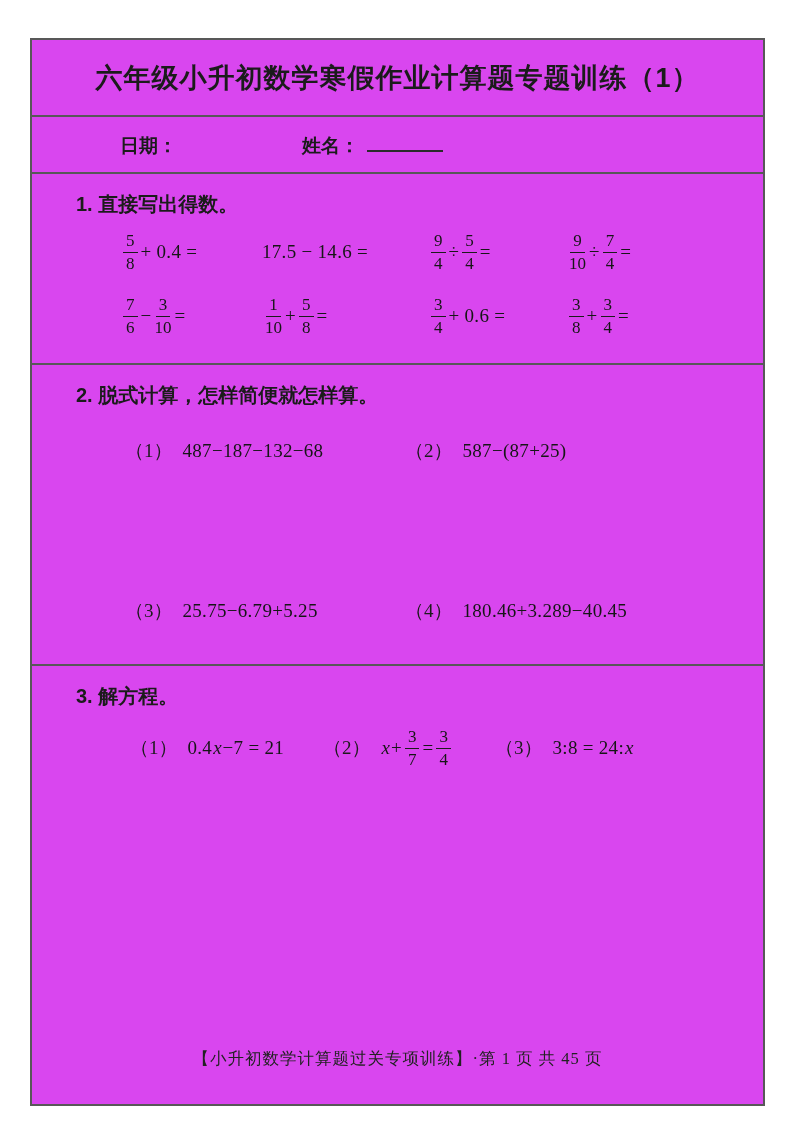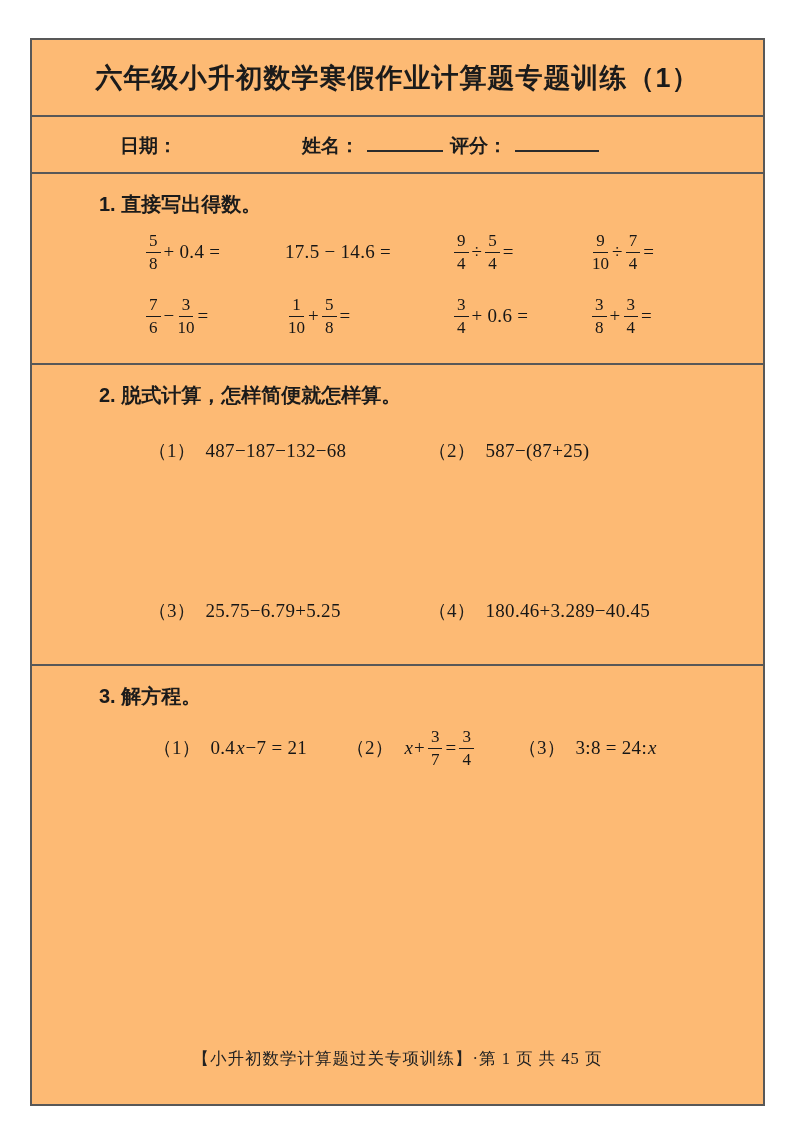--- a/index.html
+++ b/index.html
@@ -9,21 +9,21 @@
     background:#ffffff;
     font-family:"Liberation Sans", sans-serif;
     color:#1b1b1b;
     position:relative;
     overflow:hidden;
   }
   .sheet {
     position:absolute; left:30px; top:38px;
     width:735px; height:1068px;
     border:2px solid #585858;
-    background:#fdba74;
+    background:#d946ef;
     display:flex; flex-direction:column;
   }
   .row { width:100%; }
   .rule { border-bottom:2px solid #585858; }
 
   
   .title-row { height:77px; display:flex; align-items:center; justify-content:center; }
   .page-title {
     margin:0; font-size:27px; font-weight:bold; letter-spacing:1px;
     font-family:"Liberation Sans", sans-serif;
@@ -35,21 +35,21 @@
   .info-name  { position:absolute; left:270px; top:16px; }
   .info-score { position:absolute; left:418px; top:16px; }
   .blank {
     display:inline-block; height:1.02em; vertical-align:baseline;
     border-bottom:2px solid #2b2b2b; margin-left:8px;
   }
   .blank-name  { width:76px; }
   .blank-score { width:84px; }
 
   
-  .sec { position:relative;padding-left:23px; }
+  .sec { position:relative; }
   .sec1 { height:191px; }
   .sec2 { height:301px; }
   .sec3 { flex:1;border-radius:10px; }
   .sec-heading {
     margin:0; padding:16px 0 0 44px;
     font-size:20px; font-weight:bold; line-height:28px;
   }
 
   
   .expr {
@@ -111,23 +111,20 @@
 
   <div class="row title-row rule">
     <h1 class="page-title">六年级小升初数学寒假作业计算题专题训练（1）</h1>
   </div>
 
   <div class="row info-row rule">
     <span class="info-date">日期：</span>
     <span class="info-name">
       <span>姓名：</span><span class="blank blank-name"></span>
     </span>
-    <span class="info-score">
-      <span>评分：</span><span class="blank blank-score"></span>
-    </span>
   </div>
 
   <section class="row sec sec1 rule">
     <h2 class="sec-heading">1. 直接写出得数。</h2>
     <div class="s1-grid">
         <div class="problem">
           <span class="expr">
             <span class="frac">
               <span class="num">5</span>
               <span class="den">8</span>

